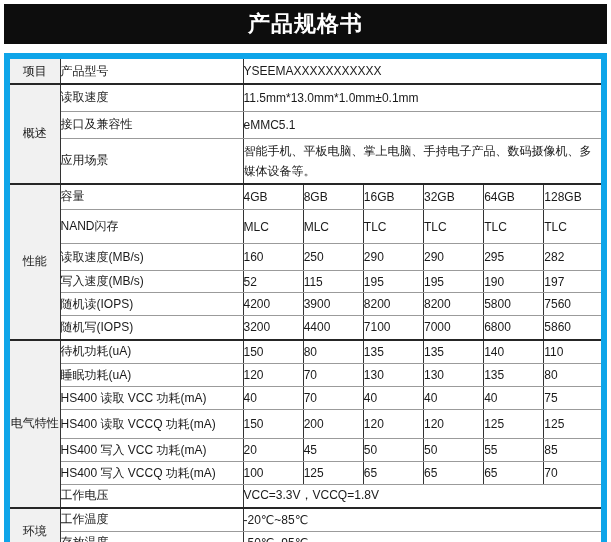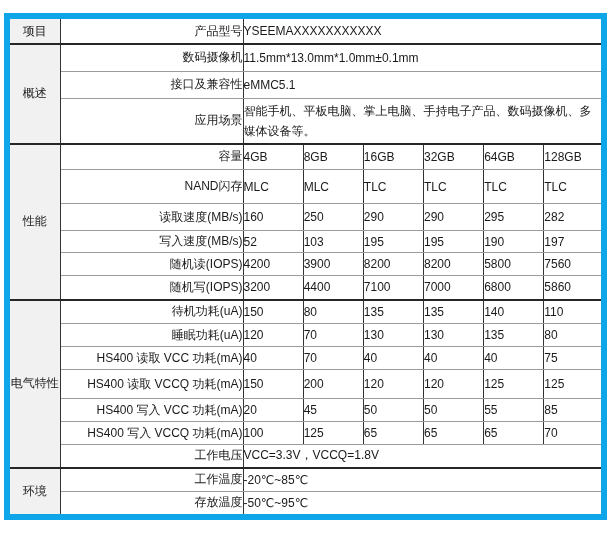--- a/index.html
+++ b/index.html
@@ -45,54 +45,55 @@
     border-right: 1px solid #333333;
     overflow: hidden;
     white-space: nowrap;
   }
   tr.gs > td { border-top: 2px solid #262626; }
   td.cat {
     background: #f1f1f1;
     text-align: center;
     font-weight: normal;
   }
-  td.lbl { padding-left: 11px; text-align: right; }
+  td.lbl { padding-left: 11px; text-align: left; }
   td.val { padding-left: 8px;  text-align: left; }
   td.val.wrap {
     white-space: normal;
     line-height: 20px;
     padding-right: 6px;
     padding-top: 2px;
     padding-bottom: 2px;
     border-radius: 16px;
   }
 </style>
 </head>
 <body>
 
 <div class="sheet">
 
+  <div class="title-bar">产品规格书</div>
 
   <table class="spec">
     <colgroup>
       <col style="width:53px">
       <col style="width:183px">
       <col span="6">
     </colgroup>
     <tbody>
 
       <tr class="gs" style="height:28px">
         <td class="cat">项目</td>
         <td class="lbl">产品型号</td>
         <td class="val" colspan="6">YSEEMAXXXXXXXXXXX</td>
       </tr>
 
       <tr class="gs" style="height:27px">
         <td class="cat" rowspan="3">概述</td>
-        <td class="lbl">数码摄像机</td>
+        <td class="lbl">读取速度</td>
         <td class="val" colspan="6">11.5mm*13.0mm*1.0mm±0.1mm</td>
       </tr>
       <tr style="height:27px">
         <td class="lbl">接口及兼容性</td>
         <td class="val" colspan="6">eMMC5.1</td>
       </tr>
       <tr style="height:41px">
         <td class="lbl">应用场景</td>
         <td class="val wrap" colspan="6">智能手机、平板电脑、掌上电脑、手持电子产品、数码摄像机、多媒体设备等。</td>
       </tr>
@@ -121,21 +122,21 @@
         <td class="val">160</td>
         <td class="val">250</td>
         <td class="val">290</td>
         <td class="val">290</td>
         <td class="val">295</td>
         <td class="val">282</td>
       </tr>
       <tr style="height:22px">
         <td class="lbl">写入速度(MB/s)</td>
         <td class="val">52</td>
-        <td class="val">103</td>
+        <td class="val">115</td>
         <td class="val">195</td>
         <td class="val">195</td>
         <td class="val">190</td>
         <td class="val">197</td>
       </tr>
       <tr style="height:23px">
         <td class="lbl">随机读(IOPS)</td>
         <td class="val">4200</td>
         <td class="val">3900</td>
         <td class="val">8200</td>

